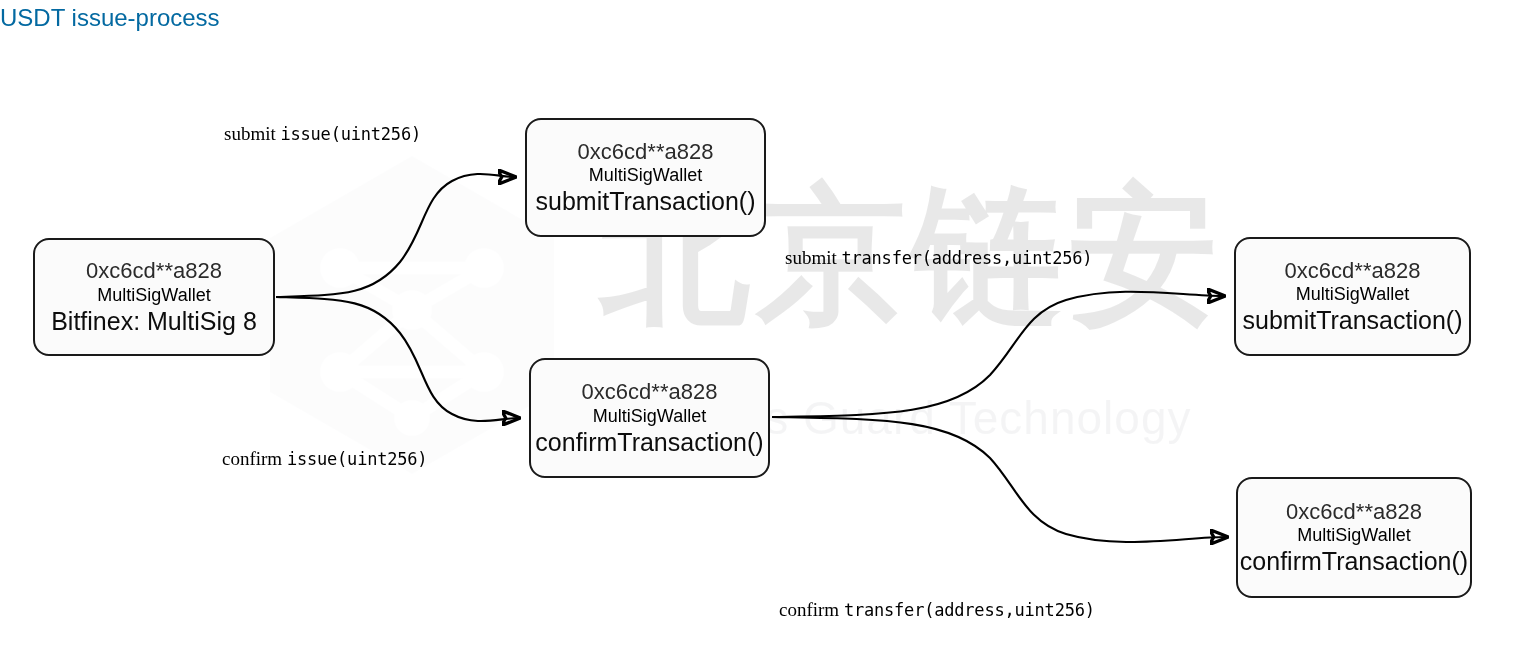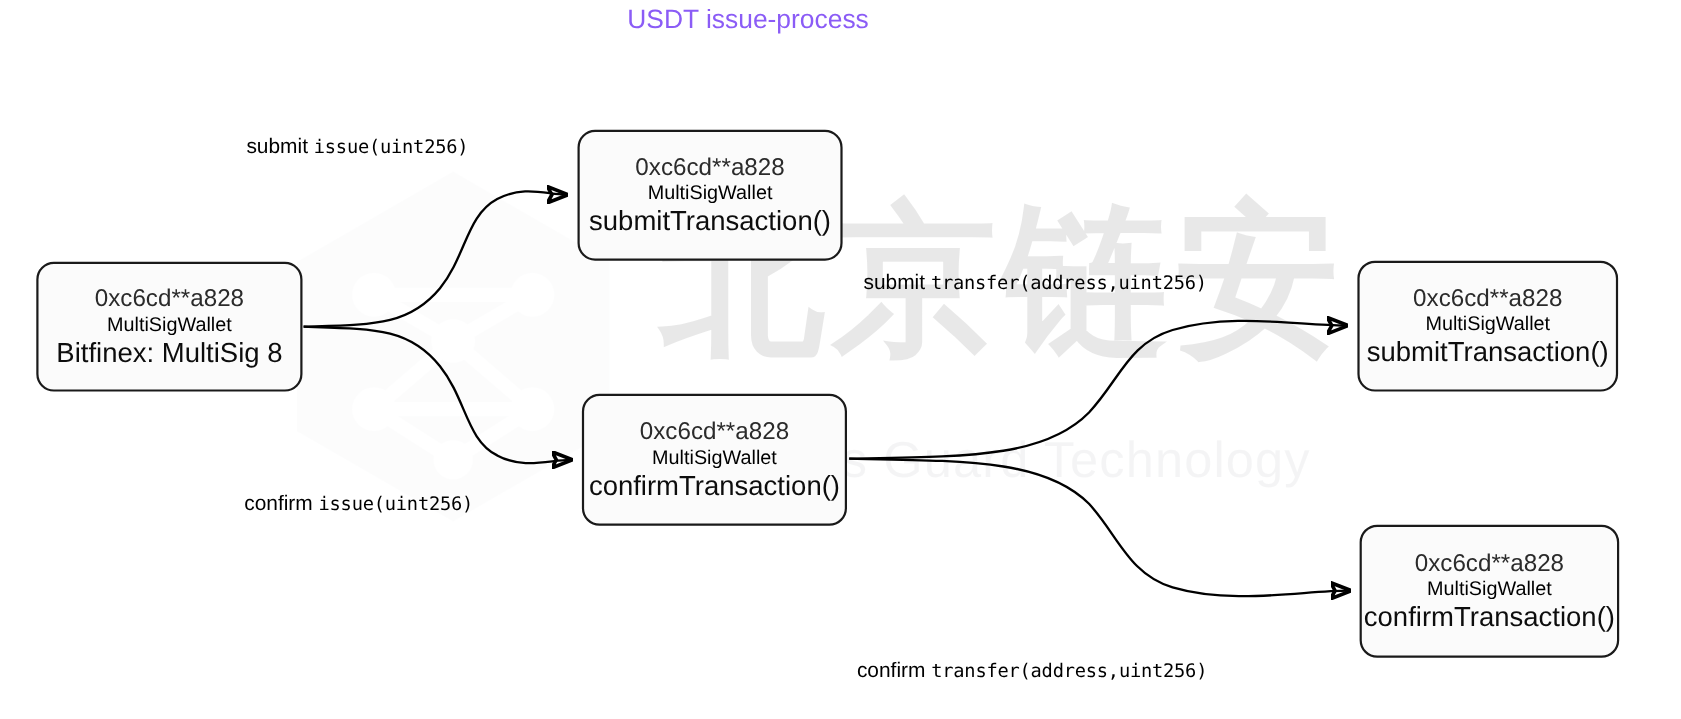--- a/index.html
+++ b/index.html
@@ -64,24 +64,23 @@
     white-space: nowrap;
     line-height: 1;
   }
 
   
   .diagram-title {
     position: absolute;
     left: 0;
     top: 4px;
     width: 1360px;
-    text-align: center;
     font-size: 24px;
     font-weight: 400;
-    color: #8b5cf6;
+    color: #0369a1;
     z-index: 4;
   }
 
   
   #edges {
     position: absolute;
     inset: 0;
     z-index: 2;
     pointer-events: none;
   }
@@ -130,21 +129,21 @@
   
   .edge-label {
     position: absolute;
     z-index: 4;
     white-space: nowrap;
     font-size: 19px;
     color: #000000;
     line-height: 1;
   }
   .edge-label .lbl-verb {
-    font-family: Liberation Sans, sans-serif;
+    font-family: Liberation Serif, serif;
     font-size: 19px;
   }
   .edge-label .lbl-sig {
     font-family: "DejaVu Sans Mono", monospace;
     font-size: 17px;
     letter-spacing: -0.2px;
   }
 
   #label-submit-issue    { left: 224px; top: 124px; }
   #label-confirm-issue   { left: 222px; top: 449px; }

